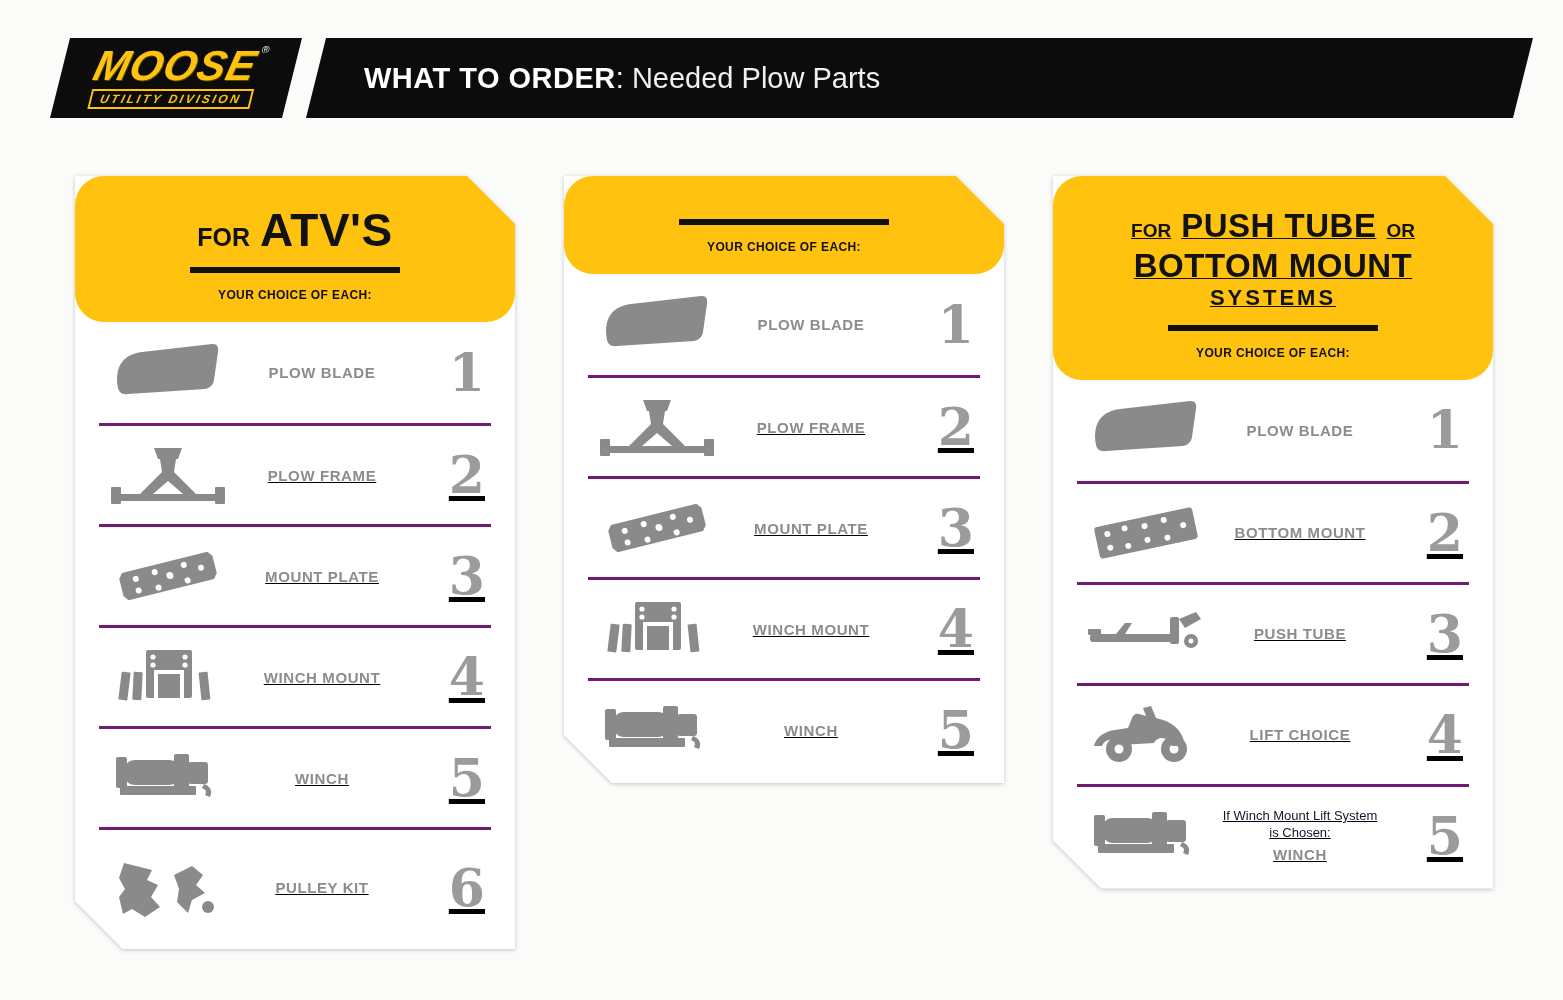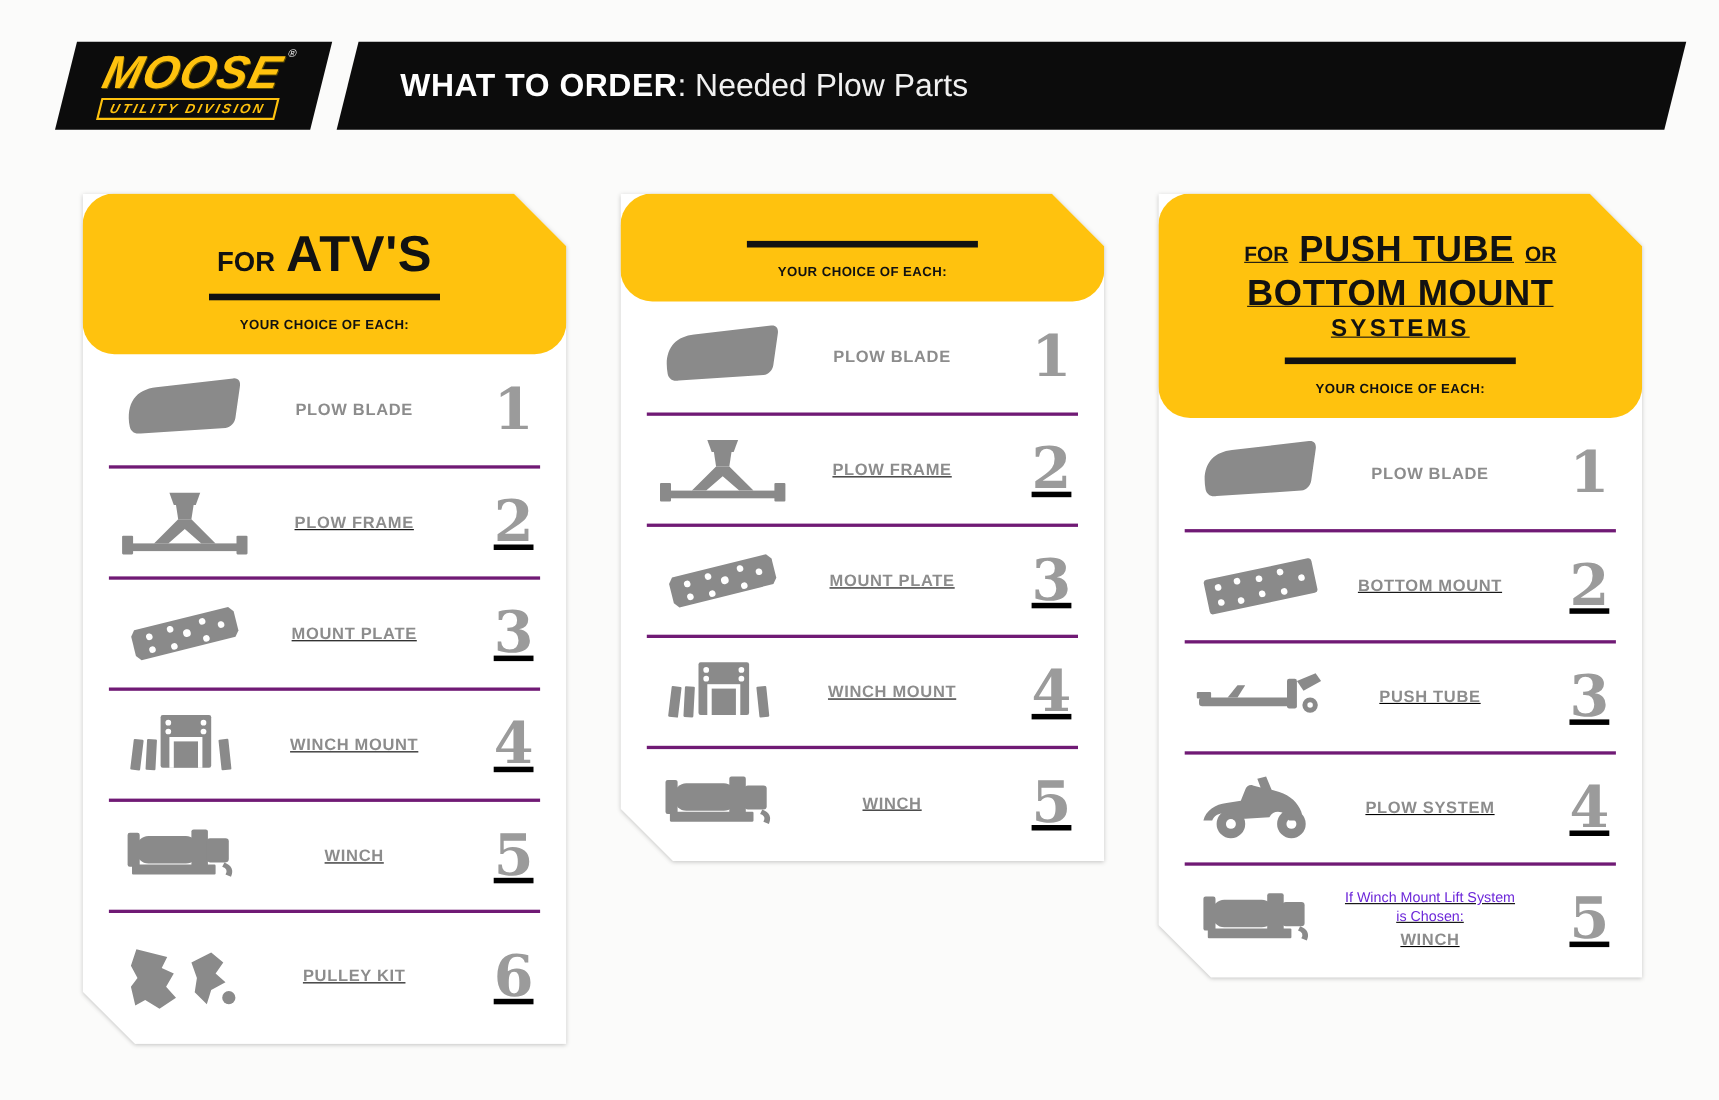--- a/index.html
+++ b/index.html
@@ -121,21 +121,21 @@
     margin: 0 24px;
   }
   .row + .row { border-top: 3px solid #701a75; text-decoration: underline; }
   .card-atv .row-pulley-kit { height: 118px; }
   .row-icon { display: flex; justify-content: center; align-items: center; }
   .row-icon svg { width: 120px; height: 66px; fill: #8a8a8a; }
   .row-mid { text-align: center; padding: 0 4px; }
   .row-note {
     display: block;
     font-size: 13px;
-    color: #6d28d9;
+    color: #0f172a;
     line-height: 1.25;
     margin-bottom: 5px;
   }
   .row-label {
     display: block;
     font-size: 15px;
     font-weight: bold;
     color: #8c8c8c;
     letter-spacing: 0.6px;
   }
@@ -437,21 +437,21 @@
             <span class="row-icon">
               <svg viewBox="0 0 120 66">
                 <circle cx="33" cy="47" r="13"></circle>
                 <circle cx="33" cy="47" r="4.5" fill="#fff"></circle>
                 <circle cx="88" cy="47" r="13"></circle>
                 <circle cx="88" cy="47" r="4.5" fill="#fff"></circle>
                 <path d="M8 44 c2 -9 11 -15 21 -16 l13 -2 4 -10 c1 -3 4 -5 7 -4 l7 2 -3 -8 8 -2 5 12 7 2 c10 3 17 10 20 18 l2 8 -13 0 c-3 -9 -14 -11 -18 -3 l-33 2 c-5 -8 -16 -7 -19 1 Z"></path>
               </svg>
             </span>
             <span class="row-mid">
-              <span class="row-label">PLOW SYSTEM</span>
+              <span class="row-label">LIFT CHOICE</span>
             </span>
             <span class="row-number">4</span>
           </div>
           <div class="row row-winch">
             <span class="row-icon">
               <svg viewBox="0 0 120 66">
                 <rect x="16" y="15" width="56" height="25" rx="11"></rect>
                 <rect x="8" y="12" width="11" height="31" rx="2"></rect>
                 <rect x="66" y="9" width="15" height="37" rx="2"></rect>
                 <rect x="12" y="41" width="76" height="9" rx="1"></rect>

